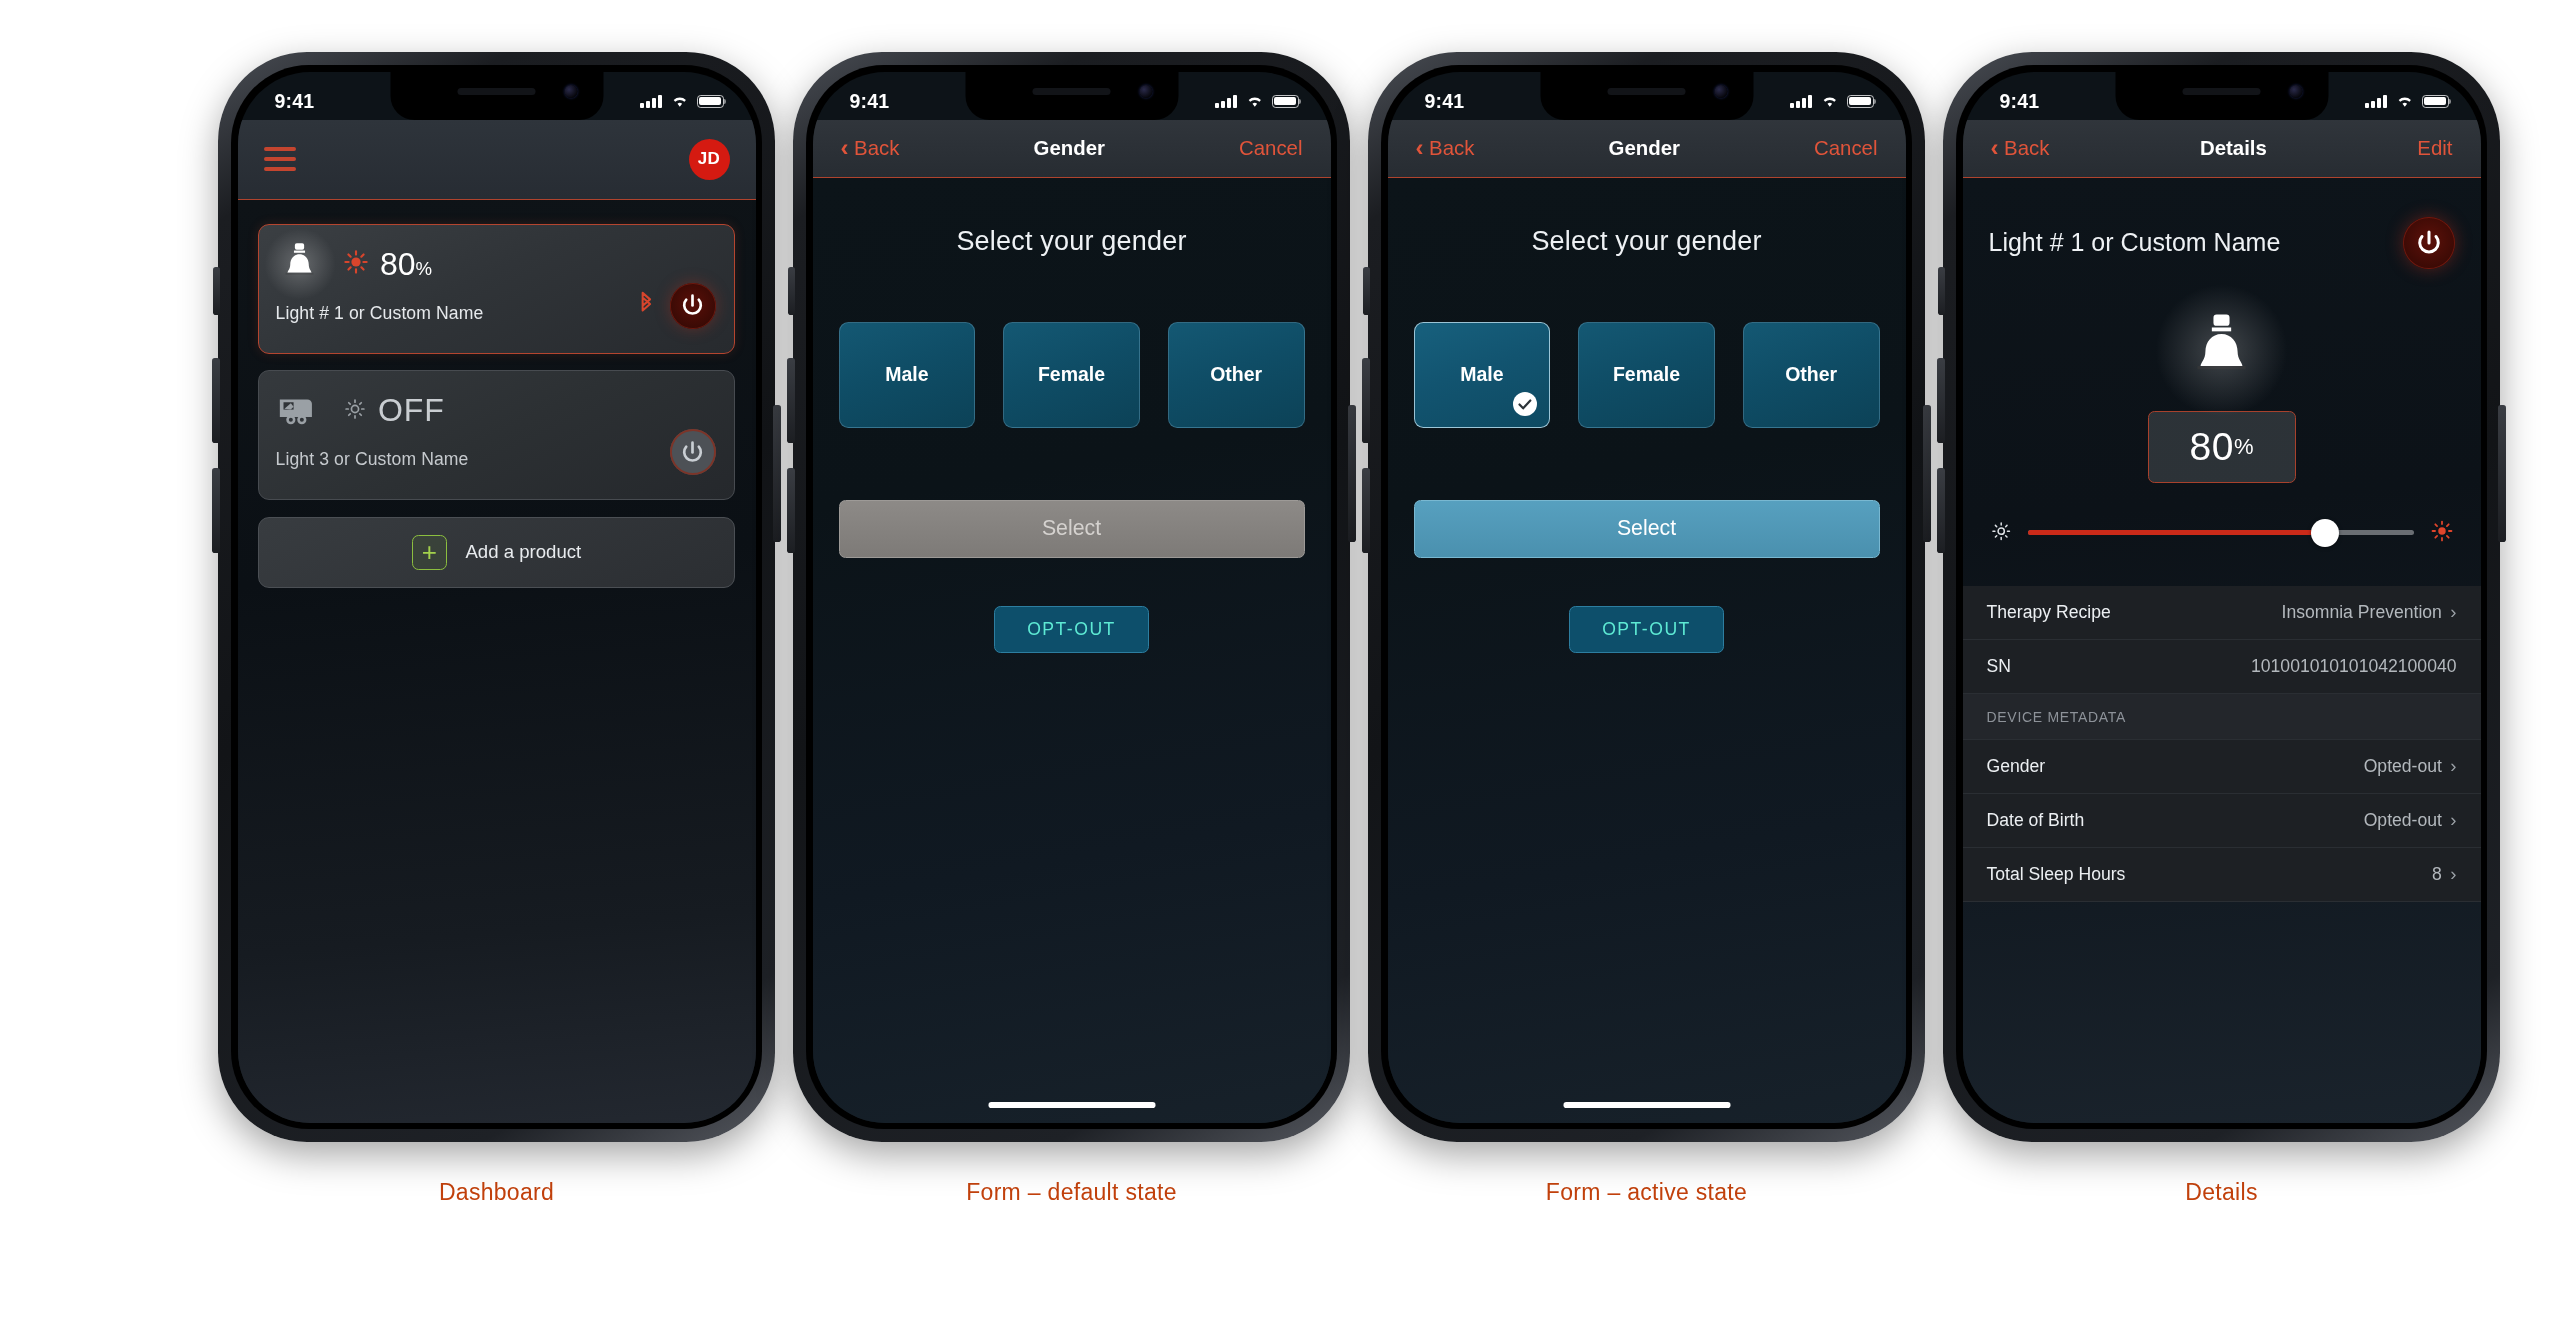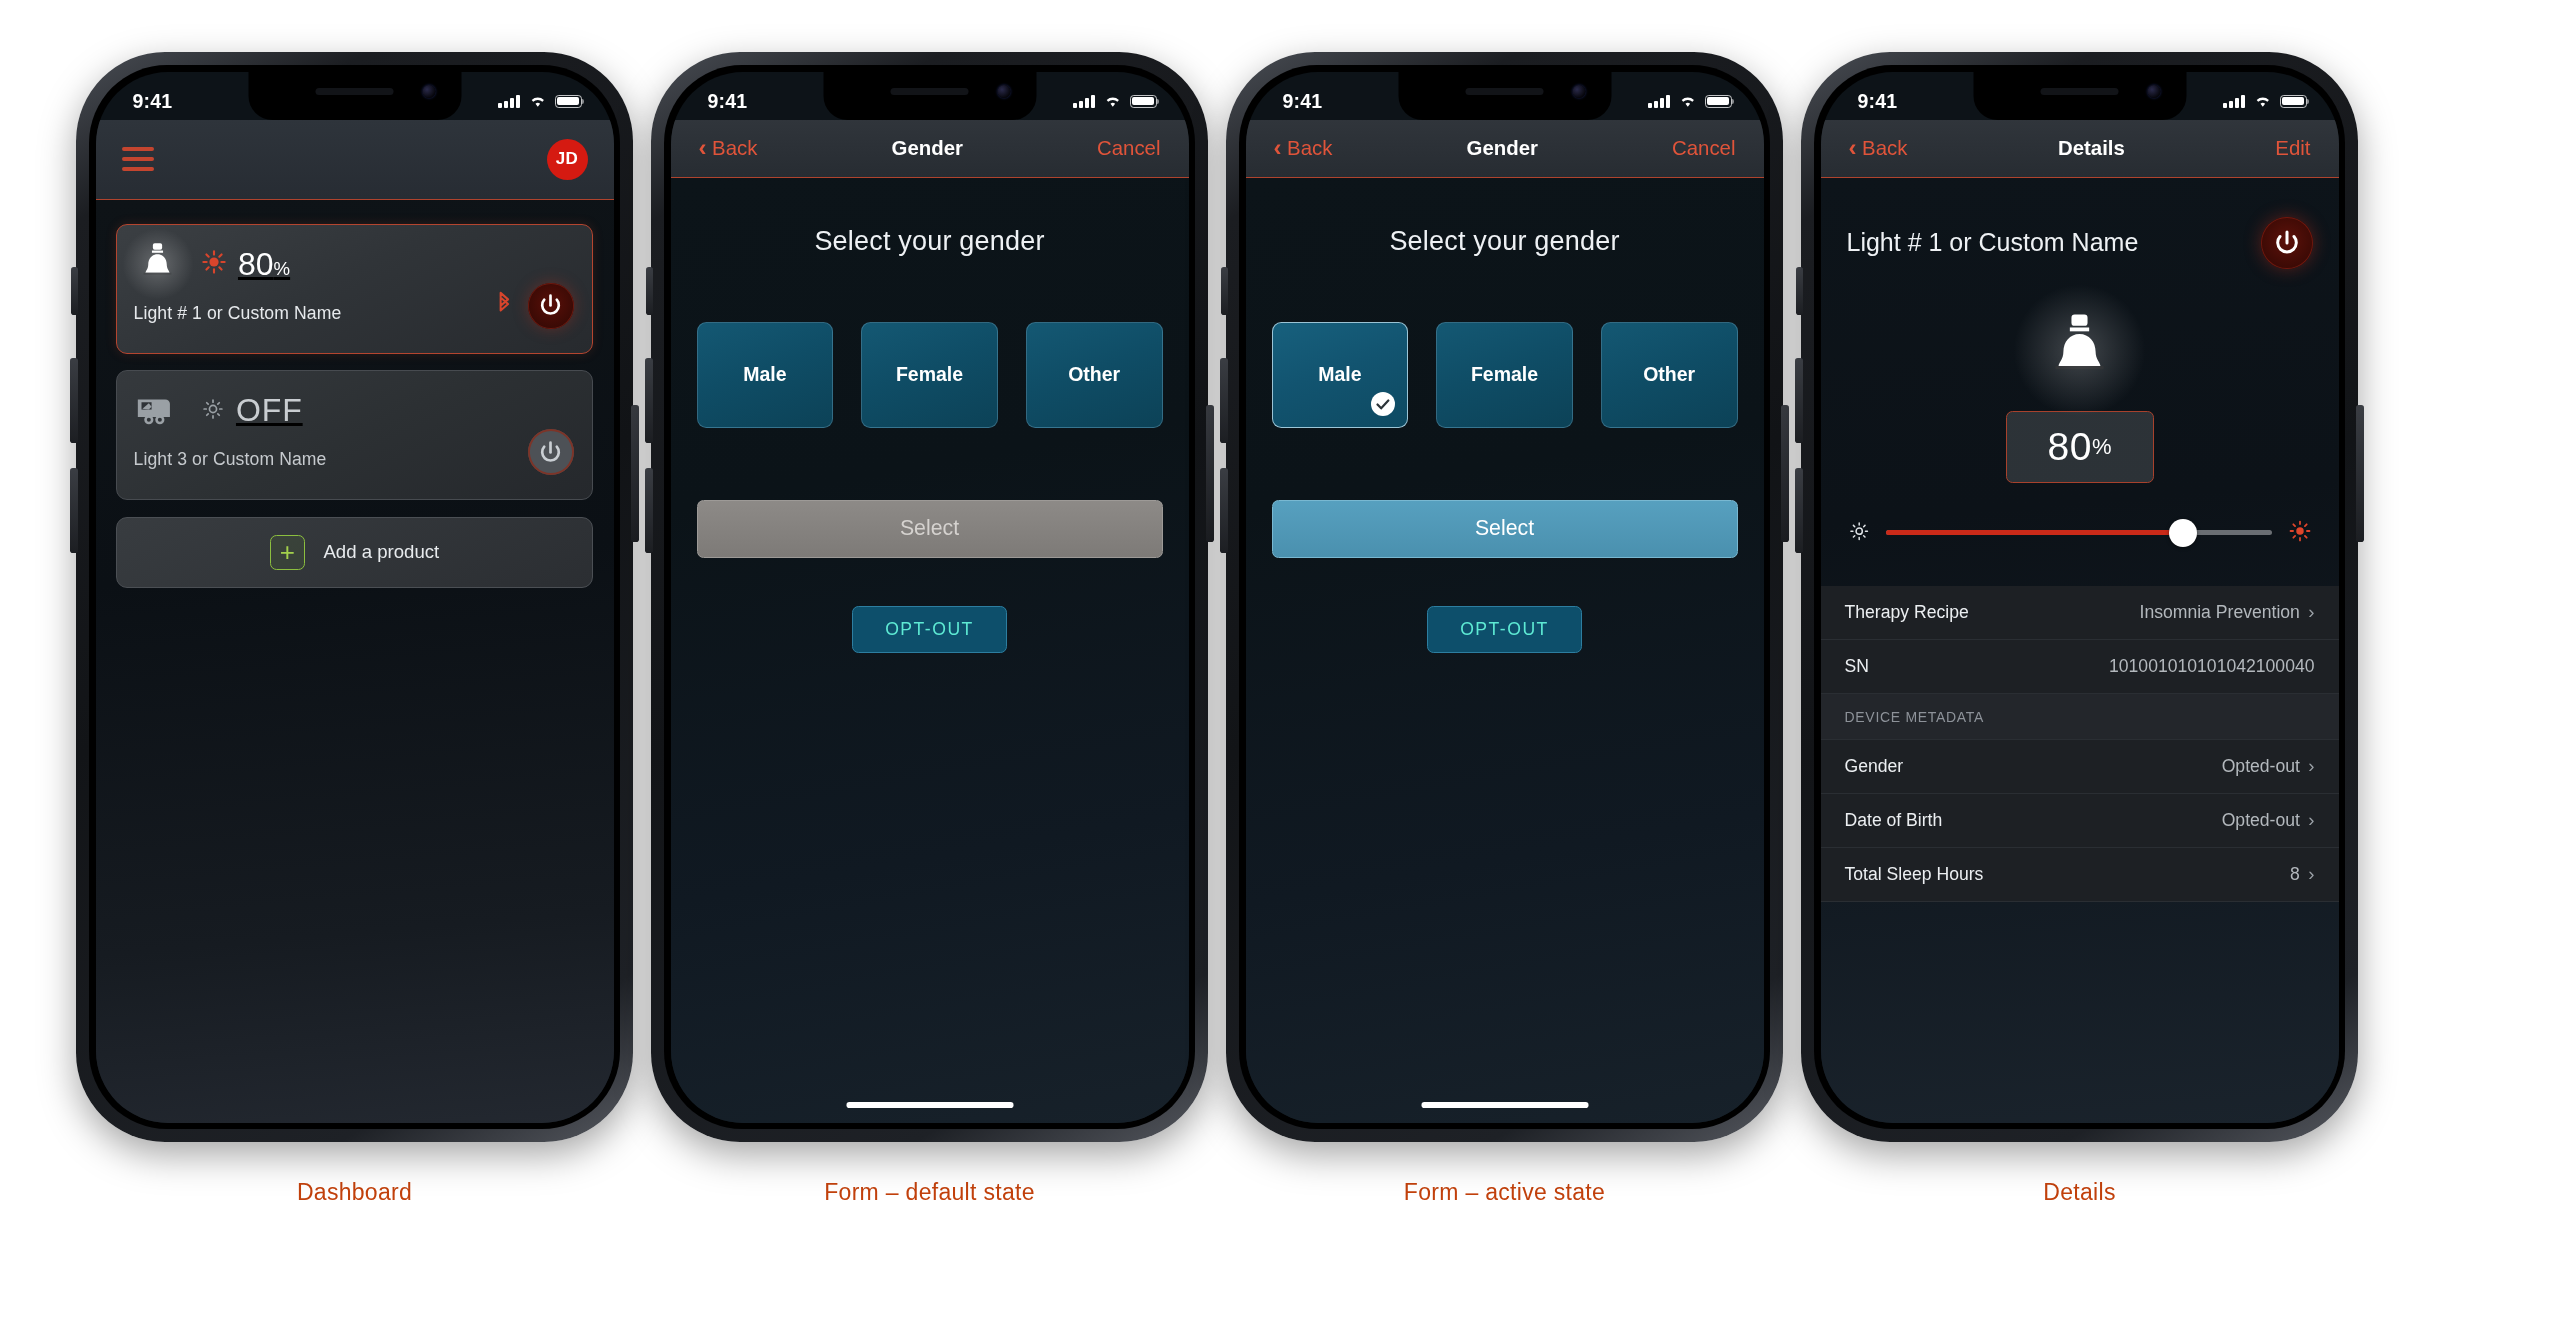--- a/index.html
+++ b/index.html
@@ -8,21 +8,21 @@
     width: 2576px; height: 1340px;
     background: #ffffff;
     font-family: "Liberation Sans", sans-serif;
     overflow: hidden;
   }
 
   .board {
     position: relative;
     width: 2576px; height: 1340px;
     display: flex;
-    justify-content: flex-start;
+    justify-content: flex-end;
     align-items: flex-start;
     padding: 52px 67px 0 67px;
   }
 
   .screen-col {
     width: 575px;
     display: flex;
     flex-direction: column;
     align-items: center;
   }
@@ -187,21 +187,21 @@
   .dev-top { display: flex; align-items: center; gap: 20.4px; }
   .bulb-ico {
     position: relative; width: 48px; height: 48px;
     display:flex; align-items:center; justify-content:center;
   }
   .bulb-ico.glow::before {
     content:''; position:absolute; inset:-13px;
     background: radial-gradient(circle, rgba(255,255,255,.24) 0%, rgba(255,255,255,0) 68%);
     border-radius:50%;
   }
-  .bright-line { display: flex; align-items: center; gap: 12px; text-decoration: underline; }
+  .bright-line { display: flex; align-items: center; gap: 12px; }
   .val-pct { color: #fff; font-size: 32px; font-weight: 500; line-height: 1; }
   .val-pct small { font-size: 18.6px; font-weight: 400; }
   .val-off { color: #c9cdd1; font-size: 32px; font-weight: 400; letter-spacing: 0.9px; line-height: 1; }
   .dev-name {
     color: #e6e9ec; font-size: 17.6px; margin-top: 15px; letter-spacing: 0.1px;
   }
   .dev-name.dim { color: #c6cace; }
   .dev-right {
     position: absolute; right: 18.6px; bottom: 24px;
     display: flex; align-items: center; gap: 15px;

